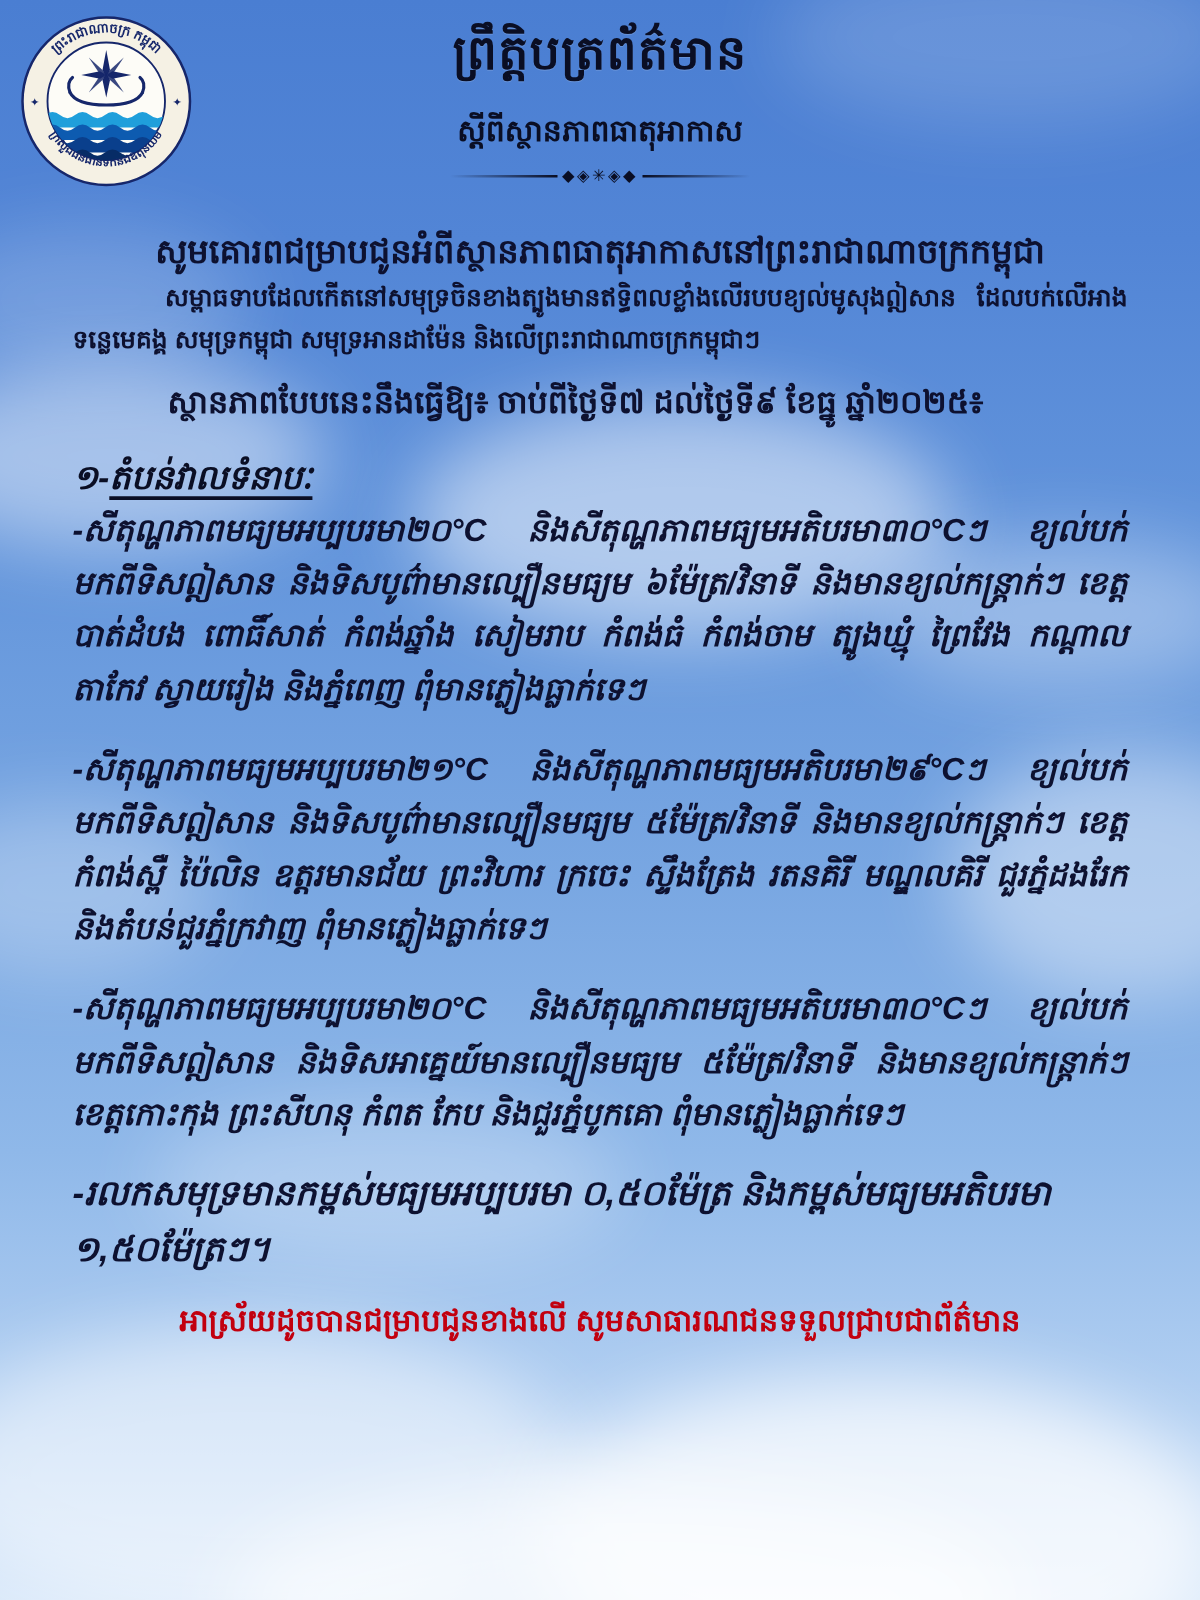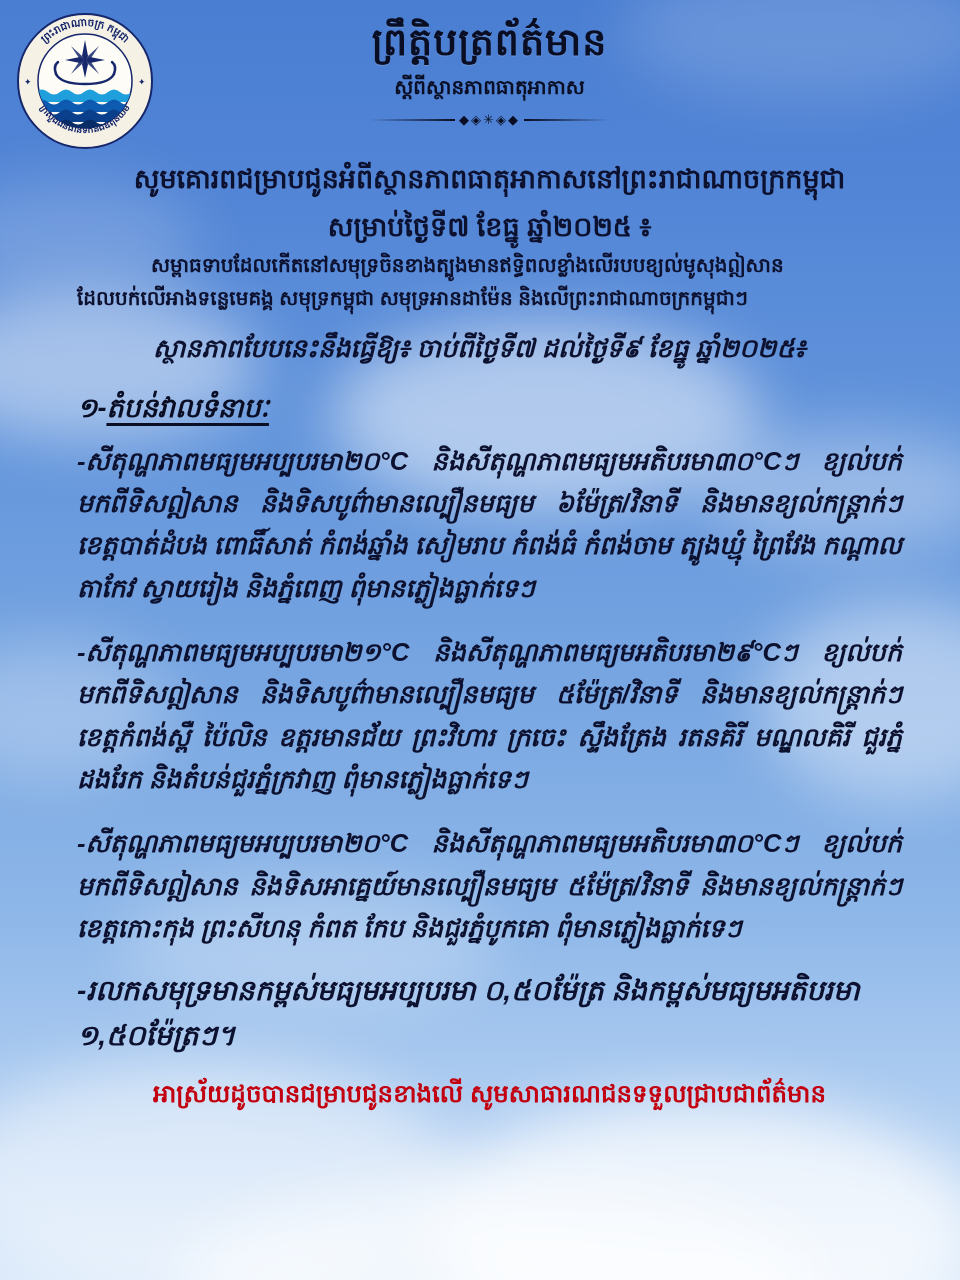--- a/index.html
+++ b/index.html
@@ -5,48 +5,48 @@
   html,body{margin:0;padding:0;}
   .page{
     position:relative;
     width:960px;height:1280px;
     overflow:hidden;
     background:linear-gradient(180deg,#4a7ed2 0%,#5285d6 15%,#6496dc 35%,#79a7e2 55%,#8fb8e9 72%,#b3d0f2 88%,#d8e8fa 100%);
     font-family:"Liberation Sans","DejaVu Sans",sans-serif;
     color:#0d1130;
   }
   .cloud{position:absolute;border-radius:50%;filter:blur(30px);pointer-events:none;}
-  .content{position:relative;z-index:2;padding:14px 58px 0 77px;}
+  .content{position:relative;z-index:2;padding:14px 58px 0 58px;}
   .page-title{
     text-align:center;font-size:38px;font-weight:800;letter-spacing:1px;
     color:#0a0e24;margin-top:4px;
     text-shadow:0 1px 0 rgba(255,255,255,.15);
   }
   .page-subtitle{
-    text-align:center;font-size:20px;font-weight:800;color:#0a0e24;margin-top:0;
+    text-align:center;font-size:24px;font-weight:800;color:#0a0e24;margin-top:16px;
   }
   .divider{
     display:flex;align-items:center;justify-content:center;
     margin:8px auto 0 auto;width:240px;color:#0a0e24;
   }
   .divider .bar{flex:1;height:2px;background:linear-gradient(90deg,transparent,#0a0e24);}
   .divider .bar.right{background:linear-gradient(90deg,#0a0e24,transparent);}
   .divider .gems{font-size:13px;letter-spacing:2px;padding:0 4px;white-space:nowrap;}
   .intro-line{_text-align:center;text-align:center;font-size:27px;font-weight:700;margin-top:32px;line-height:1.55;}
   .intro-line.second{margin-top:6px;}
   .synopsis{
     font-size:20px;font-weight:600;line-height:1.68;
     text-align:justify;text-indent:74px;
   }
-  .forecast{margin-top:12px;font-size:25.5px;font-weight:600;text-indent:76px;line-height:1.6;font-style:italic;}
+  .forecast{margin-top:12px;font-size:25.5px;font-weight:600;text-indent:76px;line-height:1.6;}
   .section{margin-top:22px;font-style:italic;}
   .section-heading{font-size:27px;font-weight:800;color:#0a0e24;}
   .section-heading .h-label{text-decoration:underline;text-decoration-thickness:2.5px;text-underline-offset:6px;}
   .section-body{
-    margin-top:10px;font-size:25.5px;font-weight:600;line-height:1.66;text-align:justify;
+    font-size:25.5px;font-weight:600;line-height:1.66;text-align:justify;
   }
   .wave-line{margin-top:20px;font-size:28px;font-weight:600;line-height:1.6;}
   .footer-notice{
     margin-top:17px;text-align:center;font-size:24.5px;font-weight:800;color:#c2000f;line-height:1.5;
   }
   .logo{position:absolute;left:16px;top:12px;width:138px;height:138px;z-index:3;}
 </style>
 </head>
 <body>
 
@@ -115,21 +115,20 @@
     <div class="page-title">ព្រឹត្តិបត្រព័ត៌មាន</div>
     <div class="page-subtitle">ស្តីពីស្ថានភាពធាតុអាកាស</div>
 
     <div class="divider">
       <span class="bar"></span>
       <span class="gems">◆◈✳◈◆</span>
       <span class="bar right"></span>
     </div>
 
     <div class="intro-line">សូមគោរពជម្រាបជូនអំពីស្ថានភាពធាតុអាកាសនៅព្រះរាជាណាចក្រកម្ពុជា</div>
-    <div class="intro-line second">សម្រាប់ថ្ងៃទី៧ ខែធ្នូ ឆ្នាំ២០២៥ ៖</div>
 
     <div class="synopsis">សម្ពាធទាបដែលកើតនៅសមុទ្រចិនខាងត្បូងមានឥទ្ធិពលខ្លាំងលើរបបខ្យល់មូសុងឦសាន ដែលបក់លើអាងទន្លេមេគង្គ សមុទ្រកម្ពុជា សមុទ្រអានដាម៉ែន និងលើព្រះរាជាណាចក្រកម្ពុជាៗ</div>
 
     <div class="forecast">ស្ថានភាពបែបនេះនឹងធ្វើឱ្យ៖ ចាប់ពីថ្ងៃទី៧ ដល់ថ្ងៃទី៩ ខែធ្នូ ឆ្នាំ២០២៥៖</div>
 
     <div class="section">
       <div class="section-heading"><span>១-</span><span class="h-label">តំបន់វាលទំនាបៈ</span></div>
       <div class="section-body">-សីតុណ្ហភាពមធ្យមអប្បបរមា២០°C និងសីតុណ្ហភាពមធ្យមអតិបរមា៣០°Cៗ ខ្យល់បក់មកពីទិសឦសាន និងទិសបូព៌ាមានល្បឿនមធ្យម ៦ម៉ែត្រ/វិនាទី និងមានខ្យល់កន្ត្រាក់ៗ ខេត្តបាត់ដំបង ពោធិ៍សាត់ កំពង់ឆ្នាំង សៀមរាប កំពង់ធំ កំពង់ចាម ត្បូងឃ្មុំ ព្រៃវែង កណ្តាល តាកែវ ស្វាយរៀង និងភ្នំពេញ ពុំមានភ្លៀងធ្លាក់ទេៗ</div>
     </div>
 

